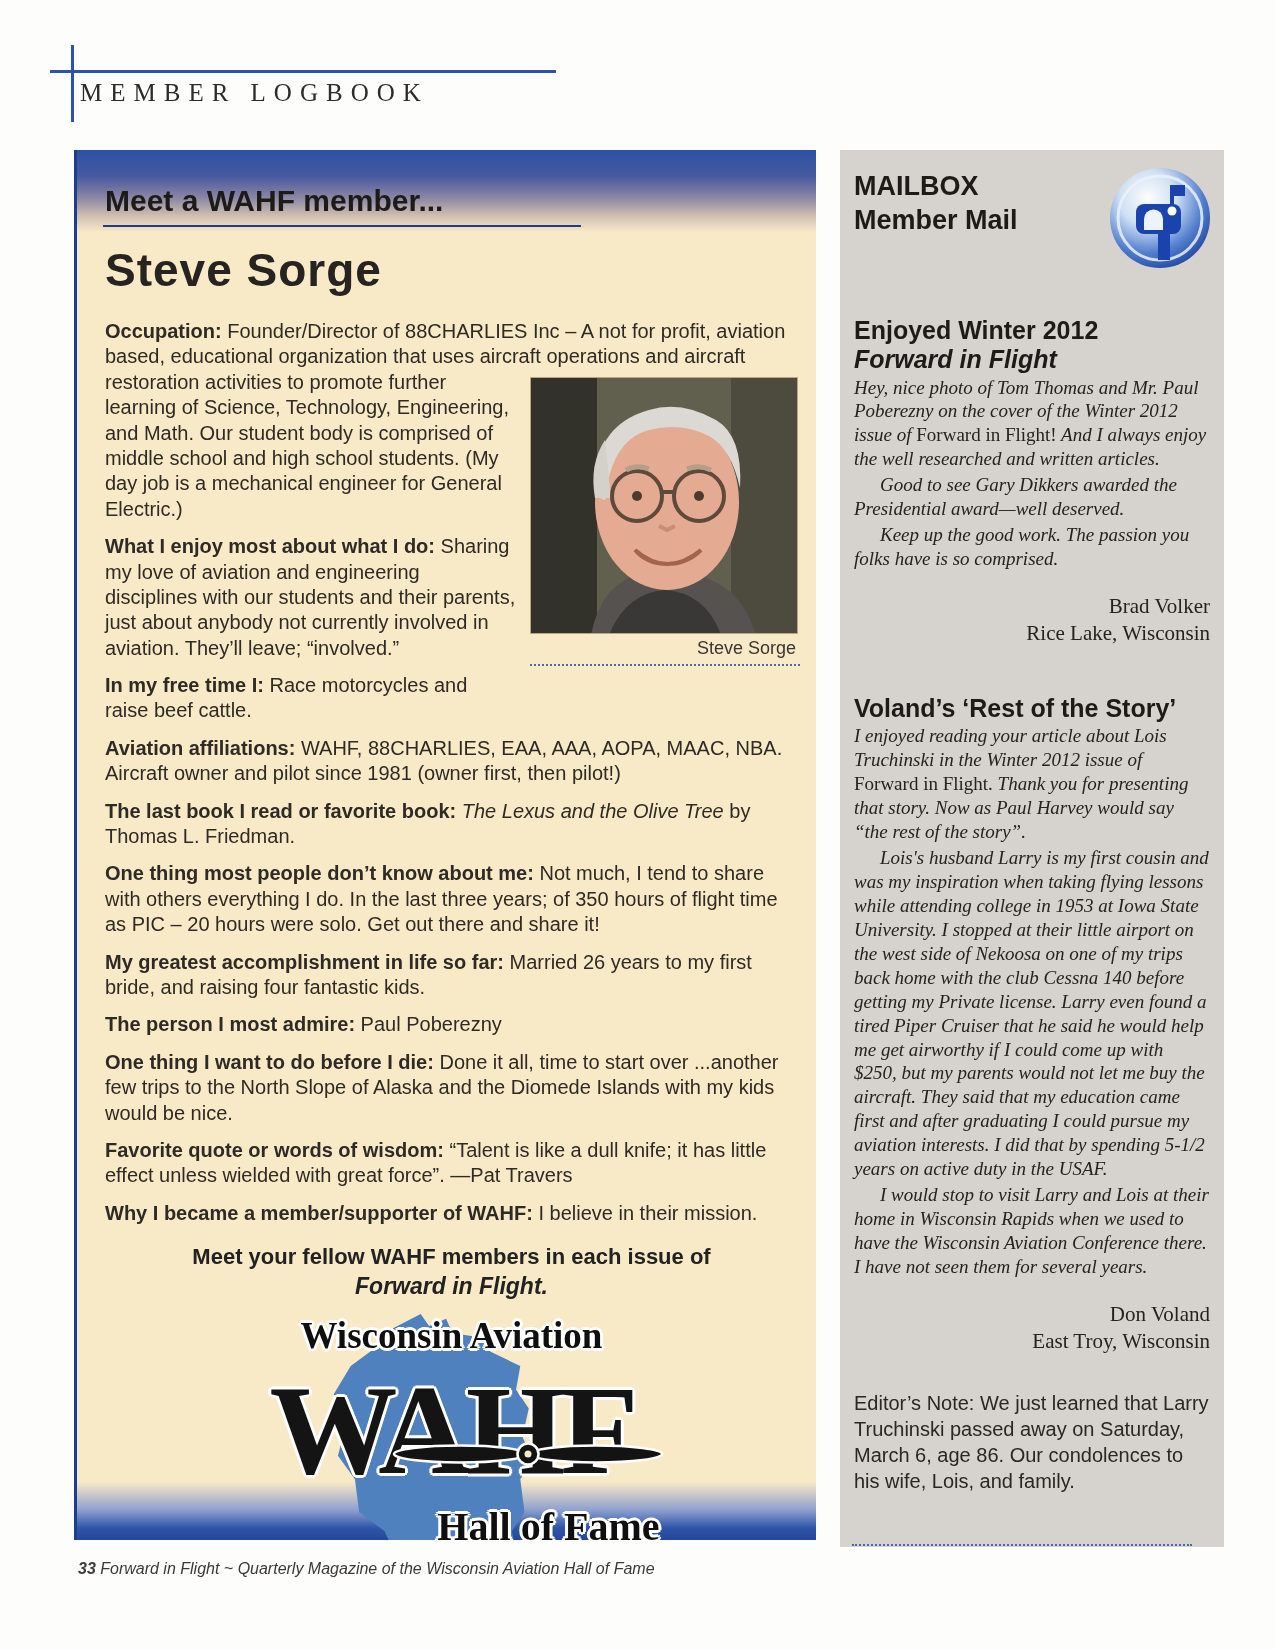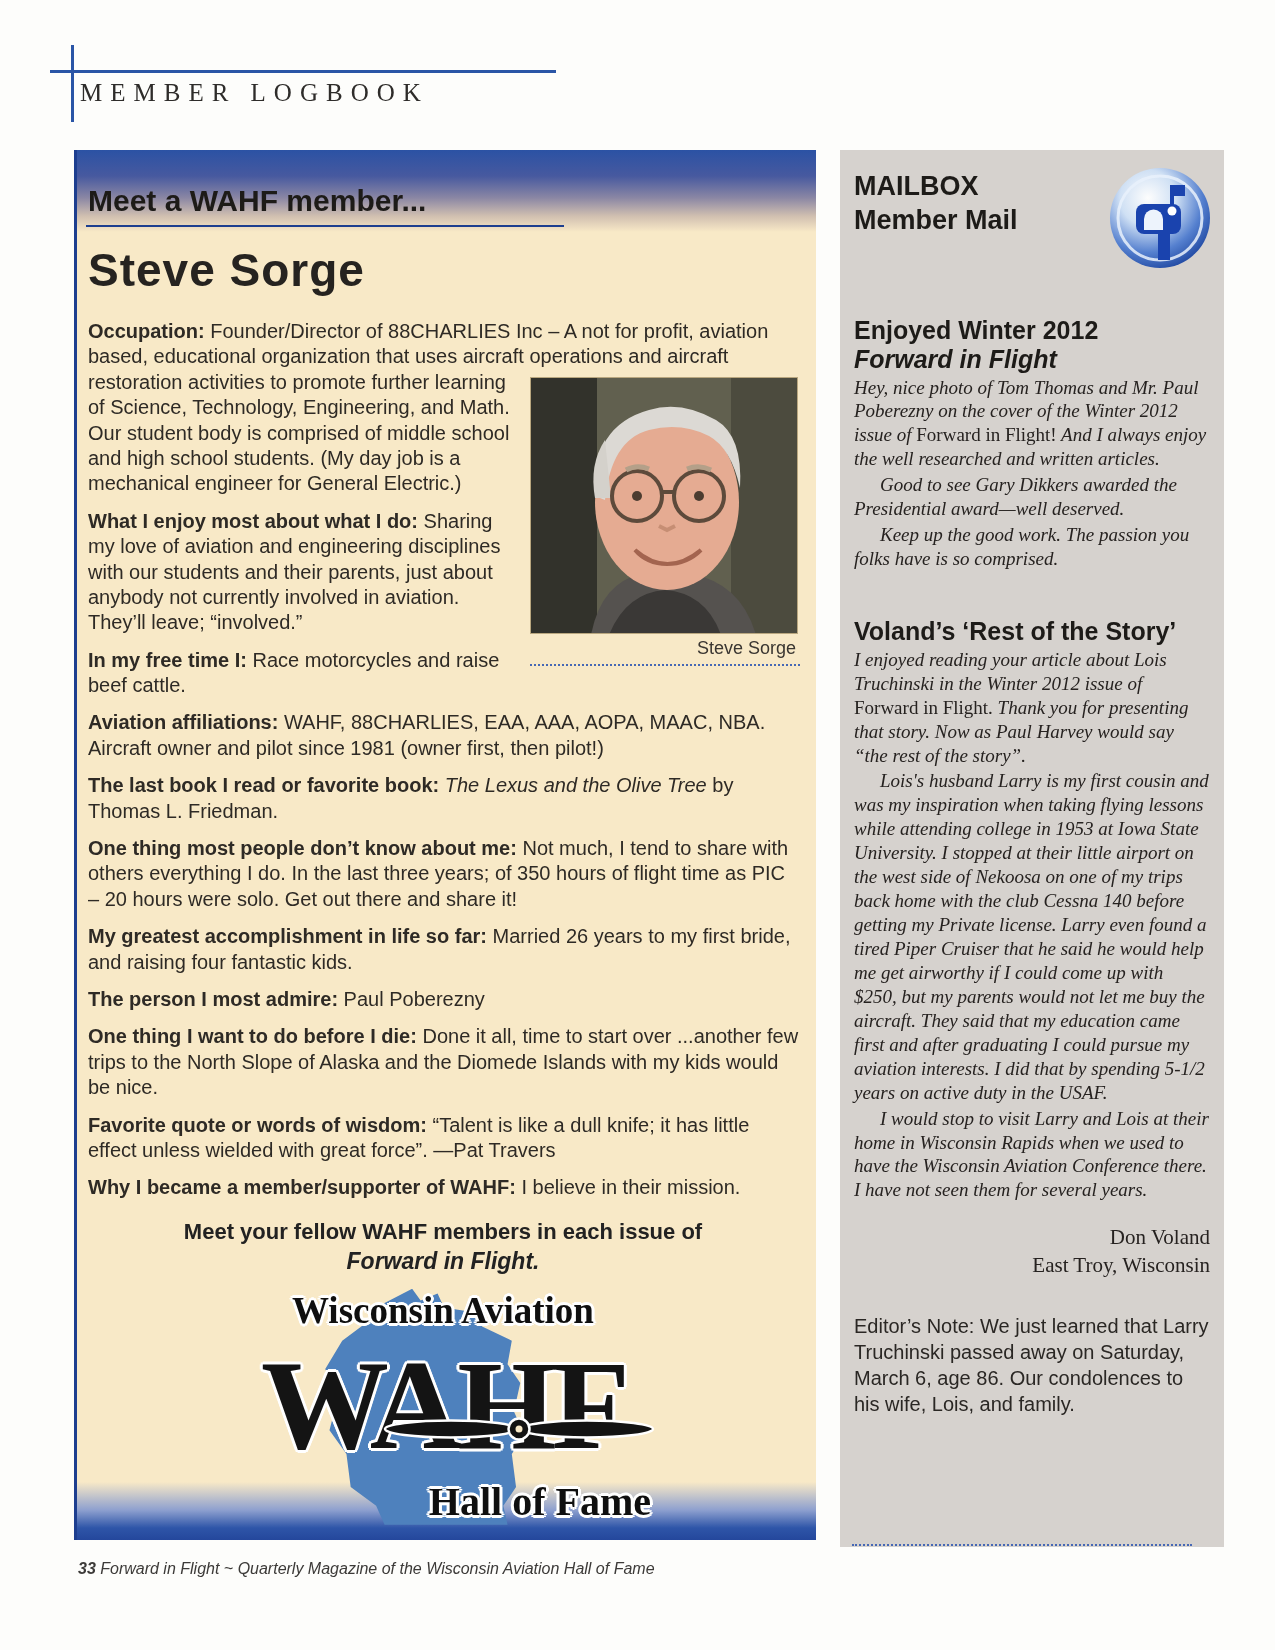--- a/index.html
+++ b/index.html
@@ -9,21 +9,21 @@
   .hdr-vline{position:absolute;left:71px;top:45px;width:3px;height:77px;background:#2a55a6;}
   .hdr-hline{position:absolute;left:50px;top:70px;width:506px;height:3px;background:#2a55a6;}
   .hdr-title{position:absolute;left:80px;top:79px;font-family:"Liberation Serif",serif;
              font-size:25px;letter-spacing:8px;color:#2e2c2a;}
   
   .panel-left{position:absolute;left:74px;top:150px;width:742px;height:1390px;overflow:hidden;
       border-left:3px solid #1d3e8f;box-sizing:border-box;
       background:linear-gradient(180deg,#2b52a4 0px,#47599f 26px,#8b87a4 48px,#d0bfb0 66px,
                  #f8e9c7 82px,#f8e9c7 calc(100% - 58px),#8ea0cf calc(100% - 30px),
                  #2e55a8 calc(100% - 12px),#24479c 100%);
-      padding:34px 16px 0 9px;color:#2e2a25;}
+      padding:34px 16px 0 26px;color:#2e2a25;}
   .kicker{width:476px;font-size:30px;font-weight:bold;color:#1d1b18;
           border-bottom:2px solid #1d3e8f;padding:0 0 7px 2px;}
   .member-name{font-size:46px;font-weight:bold;color:#262320;margin:16px 0 22px 2px;letter-spacing:1px;}
   .fields{font-size:20px;line-height:1.27;padding-left:2px;}
   .fields p.field{margin:0 0 12px 0;}
   .fields .it{font-style:italic;}
   .photo-spacer{float:right;width:0;height:58px;}
   .photo-block{float:right;clear:right;width:270px;margin:0 0 8px 14px;}
   .photo-frame{width:268px;height:257px;border:1px solid #b9a77f;box-sizing:border-box;overflow:hidden;background:#5d5c4c;}
   .photo-caption{text-align:right;font-size:18px;color:#3a3631;padding:3px 4px 4px 0;
@@ -168,20 +168,24 @@
       </svg>
     </div>
 
     <div>
         <div class="letter">
           <div class="letter-h1">Enjoyed Winter 2012</div>
           <div class="letter-h2">Forward in Flight</div>
           <p class="lp"><span class="seg-italic">Hey, nice photo of Tom Thomas and Mr. Paul Poberezny on the cover of the Winter 2012 issue of </span><span class="seg-roman">Forward in Flight!</span><span class="seg-italic"> And I always enjoy the well researched and written articles.</span></p>
           <p class="lp ind"><span class="seg-italic">Good to see Gary Dikkers awarded the Presidential award—well deserved.</span></p>
           <p class="lp ind"><span class="seg-italic">Keep up the good work. The passion you folks have is so comprised.</span></p>
+          <div class="sig">
+            <div>Brad Volker</div>
+            <div>Rice Lake, Wisconsin</div>
+          </div>
         </div>
         <div class="letter">
           <div class="letter-h1">Voland’s ‘Rest of the Story’</div>
           <p class="lp"><span class="seg-italic">I enjoyed reading your article about Lois Truchinski in the Winter 2012 issue of </span><span class="seg-roman">Forward in Flight.</span><span class="seg-italic"> Thank you for presenting that story. Now as Paul Harvey would say “the rest of the story”.</span></p>
           <p class="lp ind"><span class="seg-italic">Lois's husband Larry is my first cousin and was my inspiration when taking flying lessons while attending college in 1953 at Iowa State University. I stopped at their little airport on the west side of Nekoosa on one of my trips back home with the club Cessna 140 before getting my Private license. Larry even found a tired Piper Cruiser that he said he would help me get airworthy if I could come up with $250, but my parents would not let me buy the aircraft. They said that my education came first and after graduating I could pursue my aviation interests. I did that by spending 5-1/2 years on active duty in the USAF.</span></p>
           <p class="lp ind"><span class="seg-italic">I would stop to visit Larry and Lois at their home in Wisconsin Rapids when we used to have the Wisconsin Aviation Conference there. I have not seen them for several years.</span></p>
           <div class="sig">
             <div>Don Voland</div>
             <div>East Troy, Wisconsin</div>
           </div>

